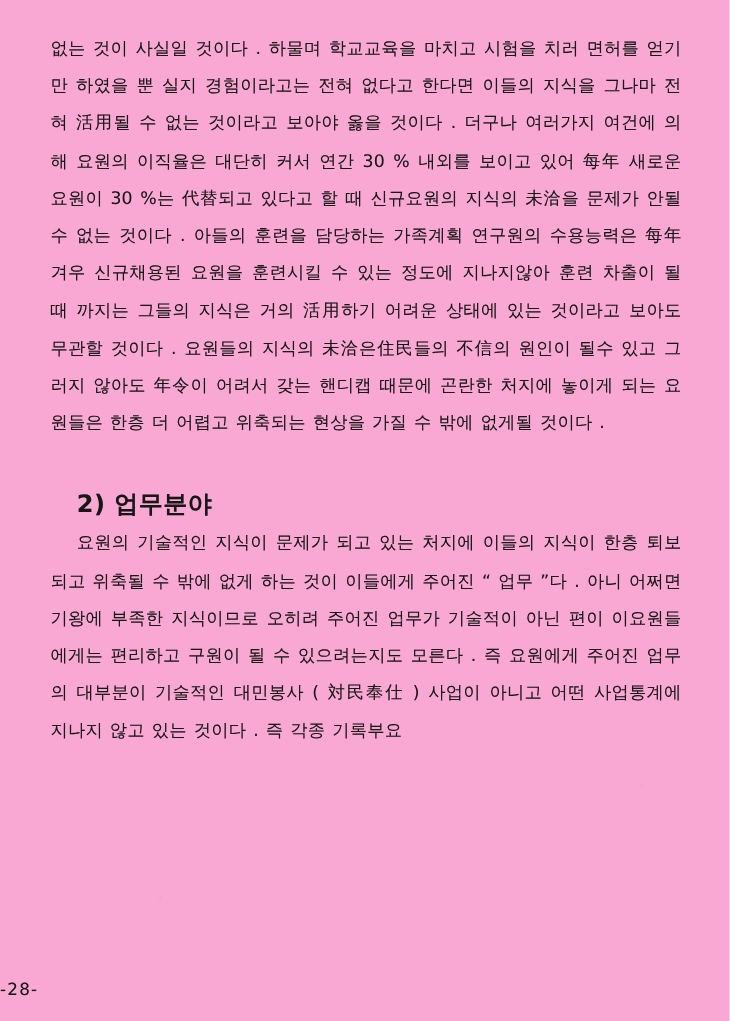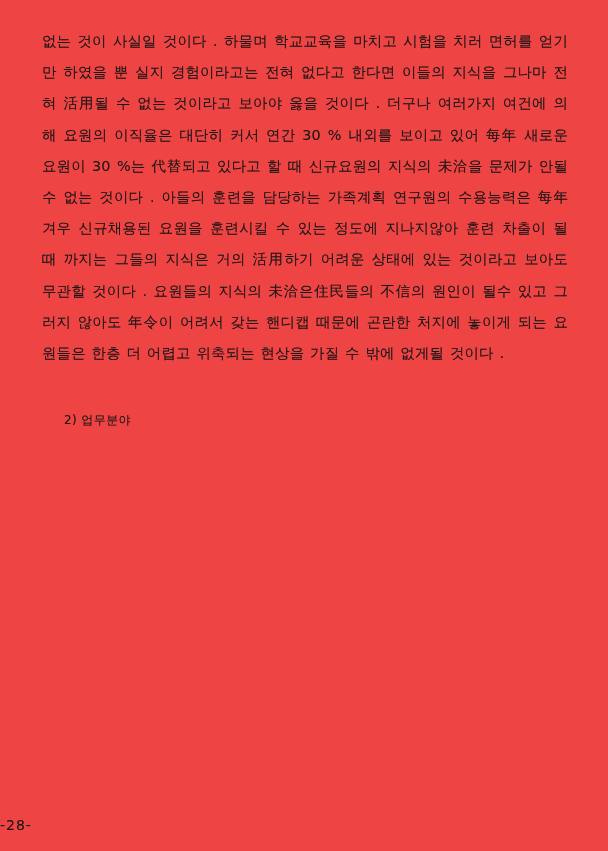--- a/index.html
+++ b/index.html
@@ -11,21 +11,21 @@
     width: 608px;
     height: 851px;
     overflow: hidden;
     font-family: "DejaVu Sans", sans-serif;
     color: #1a1a1a;
   }
   .page {
     position: relative;
     width: 608px;
     height: 851px;
-    background: #ef4444;
+    background: #f9a8d4;
     box-sizing: border-box;
     padding: 26px 40px 20px 42px;
   }
   
   .page::before {
     content: "";
     position: absolute;
     inset: 0;
     pointer-events: none;
     background:
@@ -48,25 +48,26 @@
     text-justify: inter-character;
     letter-spacing: 0.2px;
     word-spacing: 1px;
     color: #171717;
   }
   .para.indent {
     text-indent: 22px;
   }
   .section-heading {
     margin: 26px 0 2px 0;
-    font-size: 12px;
+    font-size: 20px;
     line-height: 31.2px;
     text-indent: 22px;
     letter-spacing: 0.4px;
     color: #171717;
+    font-weight: bold;
   }
   .gap {
     height: 10px;
   }
   .page-number {
     position: absolute;
     left: 0;
     right: 0;
     bottom: 18px;
     text-align: left;
@@ -86,18 +87,19 @@
 <div class="page">
 
   <div class="body-text">
 
     <p class="para">없는 것이 사실일 것이다 . 하물며 학교교육을 마치고 시험을 치러 면허를 얻기만 하였을 뿐 실지 경험이라고는 전혀 없다고 한다면 이들의 지식을 그나마 전혀 活用될 수 없는 것이라고 보아야 옳을 것이다 . 더구나 여러가지 여건에 의해 요원의 이직율은 대단히 커서 연간 30 % 내외를 보이고 있어 每年 새로운 요원이 30 %는 代替되고 있다고 할 때 신규요원의 지식의 未洽을 문제가 안될 수 없는 것이다 . 아들의 훈련을 담당하는 가족계획 연구원의 수용능력은 每年 겨우 신규채용된 요원을 훈련시킬 수 있는 정도에 지나지않아 훈련 차출이 될 때 까지는 그들의 지식은 거의 活用하기 어려운 상태에 있는 것이라고 보아도 무관할 것이다 . 요원들의 지식의 未洽은住民들의 不信의 원인이 될수 있고 그러지 않아도 年令이 어려서 갖는 핸디캡 때문에 곤란한 처지에 놓이게 되는 요원들은 한층 더 어렵고 위축되는 현상을 가질 수 밖에 없게될 것이다 .</p>
 
     <div class="gap"></div>
 
     <p class="section-heading">2) 업무분야</p>
 
+    <p class="para indent">요원의 기술적인 지식이 문제가 되고 있는 처지에 이들의 지식이 한층 퇴보되고 위축될 수 밖에 없게 하는 것이 이들에게 주어진 “ 업무 ”다 . 아니 어쩌면 기왕에 부족한 지식이므로 오히려 주어진 업무가 기술적이 아닌 편이 이요원들에게는 편리하고 구원이 될 수 있으려는지도 모른다 . 즉 요원에게 주어진 업무의 대부분이 기술적인 대민봉사 ( 対民奉仕 ) 사업이 아니고 어떤 사업통계에 지나지 않고 있는 것이다 . 즉 각종 기록부요</p>
 
   </div>
 
   <div class="page-number">-28-</div>
 
 </div>
 
 </body></html>

